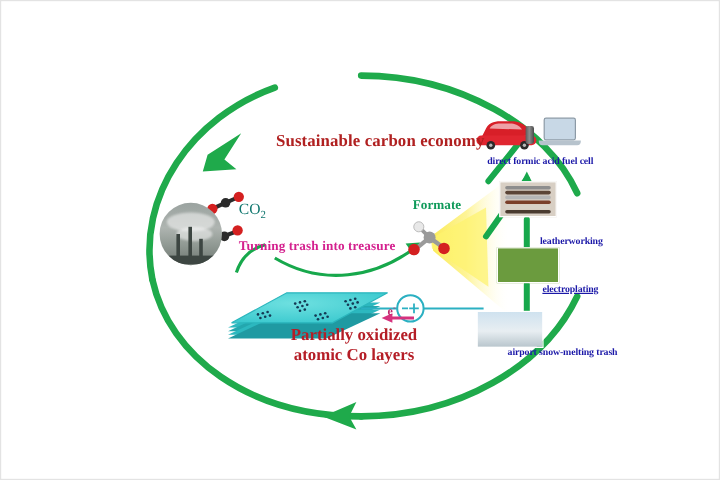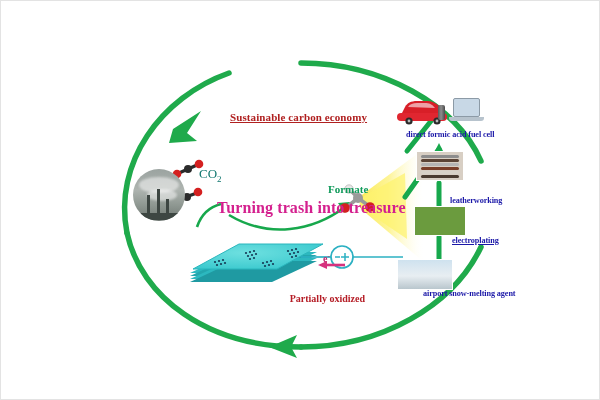--- a/index.html
+++ b/index.html
@@ -28,49 +28,47 @@
   
   .lbl {
     position: absolute;
     font-family: "Liberation Serif", serif;
     font-weight: bold;
     white-space: nowrap;
     line-height: 1.1;
   }
   .lbl-sustainable {
     left: 229px; top: 110px;
-    font-size: 11px;
+    font-size: 14px;
     color: #b02020;
     letter-spacing: .1px;
-    text-decoration: underline;
   }
   .lbl-turning {
-    left: 216px; top: 198px;
-    font-size: 16px;
+    left: 198px; top: 198px;
+    font-size: 11px;
     color: #d4208e;
     letter-spacing: .1px;
   }
   .lbl-co2 {
     left: 198px; top: 166px;
     font-size: 13px;
     font-weight: normal;
     color: #0f766e;
   }
   .lbl-co2 sub { font-size: 9px; }
   .lbl-formate {
-    left: 327px; top: 164px;
+    left: 343px; top: 164px;
     font-size: 11px;
     color: #0f9a5a;
-    margin-top: 18px;
   }
   .lbl-catalyst {
-    left: 224px; top: 292px;
+    left: 224px; top: 270px;
     width: 140px;
-    text-align: right;
-    font-size: 10px;
+    text-align: center;
+    font-size: 14px;
     color: #b51d26;
     line-height: 1.22;
     white-space: normal;
   }
   .lbl-eminus {
     left: 322px; top: 252px;
     font-size: 10px;
     color: #c0246b;
   }
   .lbl-eminus sup { font-size: 7px; }
@@ -383,22 +381,23 @@
   <div class="lbl lbl-sustainable">Sustainable carbon economy</div>
 
   <div class="lbl lbl-turning">Turning trash into treasure</div>
 
   <div class="lbl lbl-co2"><span>CO</span><sub>2</sub></div>
 
   <div class="lbl lbl-formate">Formate</div>
 
   <div class="lbl lbl-catalyst">
     <span>Partially oxidized</span><br>
+    <span>atomic Co layers</span>
   </div>
 
   <div class="lbl lbl-eminus"><span>e</span><sup>-</sup></div>
 
   <div class="app-cap cap-fuelcell">direct formic acid fuel cell</div>
   <div class="app-cap cap-leather">leatherworking</div>
   <div class="app-cap cap-electro">electroplating</div>
-  <div class="app-cap cap-snow">airport snow-melting agent</div>
+  <div class="app-cap cap-snow">airport snow-melting trash</div>
 
 </div>
 
 </body></html>

